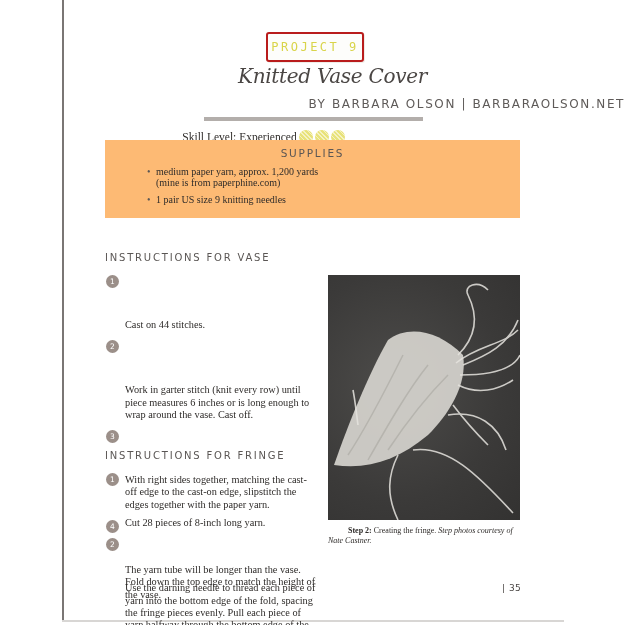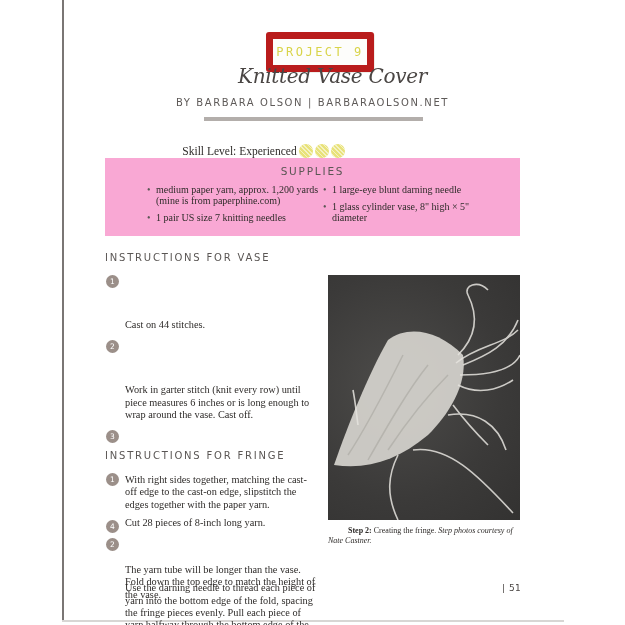--- a/index.html
+++ b/index.html
@@ -5,55 +5,55 @@
     html, body { margin: 0; padding: 0; }
     body {
       width: 625px; height: 625px; background: #ffffff; position: relative; overflow: hidden;
       font-family: "DejaVu Serif", serif; color: #3a3634;
     }
     .page-line-left { position: absolute; left: 62px; top: 0; width: 2px; height: 622px; background: #7a7674; }
     .page-line-bottom { position: absolute; left: 62px; top: 620px; width: 502px; height: 2px; background: #d8d6d4; }
 
     .project-badge {
       position: absolute; left: 266px; top: 32px; width: 94px; height: 26px;
-      border: 7px solid #b91c1c; border-radius: 3px; background: #fdfdfb;
+      border: 2px solid #b91c1c; border-radius: 3px; background: #fdfdfb;
       box-shadow: 1px 1px 0 #efede8;
       display: flex; align-items: center; justify-content: center;
     }
     .project-badge span {
       font-family: "DejaVu Sans Mono", monospace; font-size: 12px; letter-spacing: 2.5px;
       color: #d9d44a;
     }
     .title {
       position: absolute; left: 0; width: 625px; top: 64px; text-align: center;
       font-family: "DejaVu Serif", serif; font-style: italic; font-size: 20px; color: #4a4644;
       letter-spacing: -0.3px;
       padding-left: 20px;
     }
     .byline {
-      position: absolute; left: 0; width: 625px; top: 97px; text-align: center;
-      font-family: "DejaVu Sans", sans-serif; font-size: 10px; letter-spacing: 1.6px; color: #5e5a58;
+      position: absolute; left: 0; width: 625px; top: 97px; text-align: right;
+      font-family: "DejaVu Sans", sans-serif; font-size: 12px; letter-spacing: 1.6px; color: #5e5a58;
     }
     .title-rule { position: absolute; left: 204px; top: 117px; width: 219px; height: 4px; background: #b3aeab; }
 
     .skill {
-      position: absolute; left: 0; width: 509px; top: 144px;
+      position: absolute; left: 0; width: 509px; top: 130px;
       display: flex; justify-content: center; align-items: center; gap: 2px;
     }
     .skill-label { font-family: "Liberation Serif", serif; font-size: 11.5px; color: #2f2c2a; margin-left: 18px; }
     .yarn-balls { display: flex; gap: 2px; }
     .yarn-ball { width: 14px; height: 14px; border-radius: 50%; background: #e8e27a; position: relative; overflow: hidden; }
     .yarn-ball::before {
       content: ""; position: absolute; inset: 0;
       background: repeating-linear-gradient(45deg, rgba(255,255,255,0.55) 0 1px, transparent 1px 3px);
     }
 
     .supplies-box {
-      position: absolute; left: 105px; top: 158px; width: 415px; height: 78px;
-      background: #f9a8d4;
+      position: absolute; left: 105px; top: 140px; width: 415px; height: 78px;
+      background: #fdba74;
     }
     .supplies-heading {
       position: absolute; left: 0; width: 100%; top: 7px; text-align: center;
       font-family: "DejaVu Sans", sans-serif; font-size: 10.5px; letter-spacing: 1.8px; color: #5a5654;
     }
     .supplies-col { position: absolute; top: 26px; list-style: none; margin: 0; padding: 0; }
     .supplies-col.left { left: 42px; width: 175px; }
     .supplies-col.right { left: 218px; width: 180px; }
     .supplies-col li {
       position: relative; padding-left: 9px; margin-bottom: 6px;
@@ -111,25 +111,21 @@
     <span class="yarn-ball"></span>
     <span class="yarn-ball"></span>
     <span class="yarn-ball"></span>
   </span>
 </div>
 
 <div class="supplies-box">
   <div class="supplies-heading">SUPPLIES</div>
   <ul class="supplies-col left">
     <li>medium paper yarn, approx. 1,200 yards (mine is from paperphine.com)</li>
-    <li>1 pair US size 7 knitting needles</li>
-  </ul>
-  <ul class="supplies-col right">
-    <li>1 large-eye blunt darning needle</li>
-    <li>1 glass cylinder vase, 8" high × 5" diameter</li>
+    <li>1 pair US size 9 knitting needles</li>
   </ul>
 </div>
 
 <div class="section-heading" style="top:252px;">INSTRUCTIONS FOR VASE</div>
 <ol class="steps" style="top:275px;">
   <li class="step">
     <span class="step-num">1</span>
     <span class="step-text">Cast on 44 stitches.</span>
   </li>
   <li class="step">
@@ -171,13 +167,13 @@
       <path d="M120 140 C 150 135, 170 150, 178 175"></path>
       <path d="M70 180 C 60 200, 58 220, 70 245"></path>
       <path d="M85 175 C 120 170, 150 200, 185 238"></path>
       <path d="M25 115 C 27 125, 28 135, 30 150"></path>
       <path d="M128 88 C 150 70, 175 70, 190 55"></path>
     </g>
   </svg>
 </div>
 <div class="caption"><b>Step 2:</b><span> Creating the fringe. </span><i>Step photos courtesy of Nate Castner.</i></div>
 
-<div class="page-number">| 51</div>
+<div class="page-number">| 35</div>
 
 </body></html>

